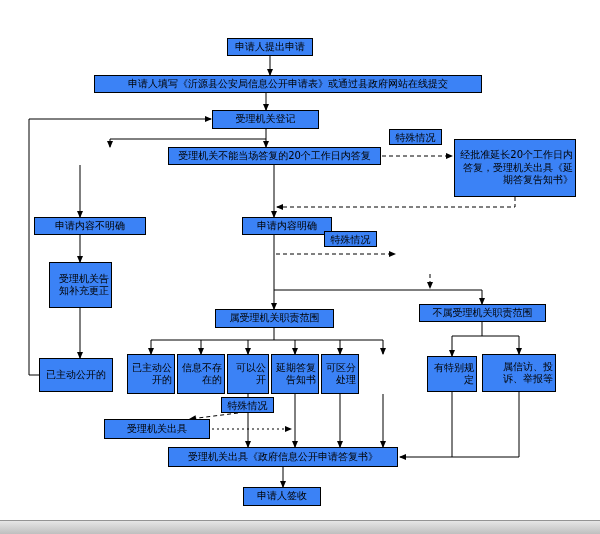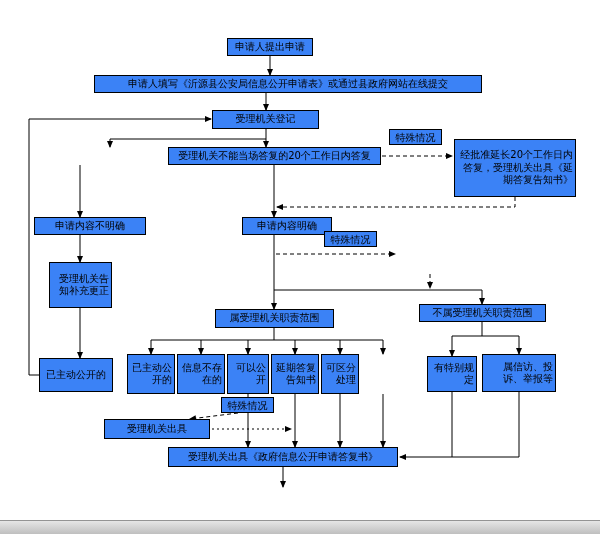--- a/index.html
+++ b/index.html
@@ -96,15 +96,16 @@
   <div class="node" style="left:127px;top:354px;width:48px;height:40px">已主动公开的</div>
   <div class="node" style="left:177px;top:354px;width:48px;height:40px">信息不存在的</div>
   <div class="node" style="left:227px;top:354px;width:42px;height:40px">可以公开</div>
   <div class="node" style="left:271px;top:354px;width:48px;height:40px">延期答复告知书</div>
   <div class="node" style="left:321px;top:354px;width:38px;height:40px">可区分处理</div>
   <div class="node small" style="left:221px;top:397px;width:53px;height:16px">特殊情况</div>
   <div class="node" style="left:104px;top:419px;width:106px;height:20px">受理机关出具</div>
   <div class="node" style="left:427px;top:356px;width:50px;height:36px">有特别规定</div>
   <div class="node" style="left:482px;top:354px;width:74px;height:38px">属信访、投诉、举报等</div>
   <div class="node" style="left:168px;top:447px;width:230px;height:20px">受理机关出具《政府信息公开申请答复书》</div>
+  <div class="node" style="left:243px;top:487px;width:78px;height:19px">申请人签收</div>
 
   <div class="bottom-bar"></div>
 </div>
 
 </body></html>

